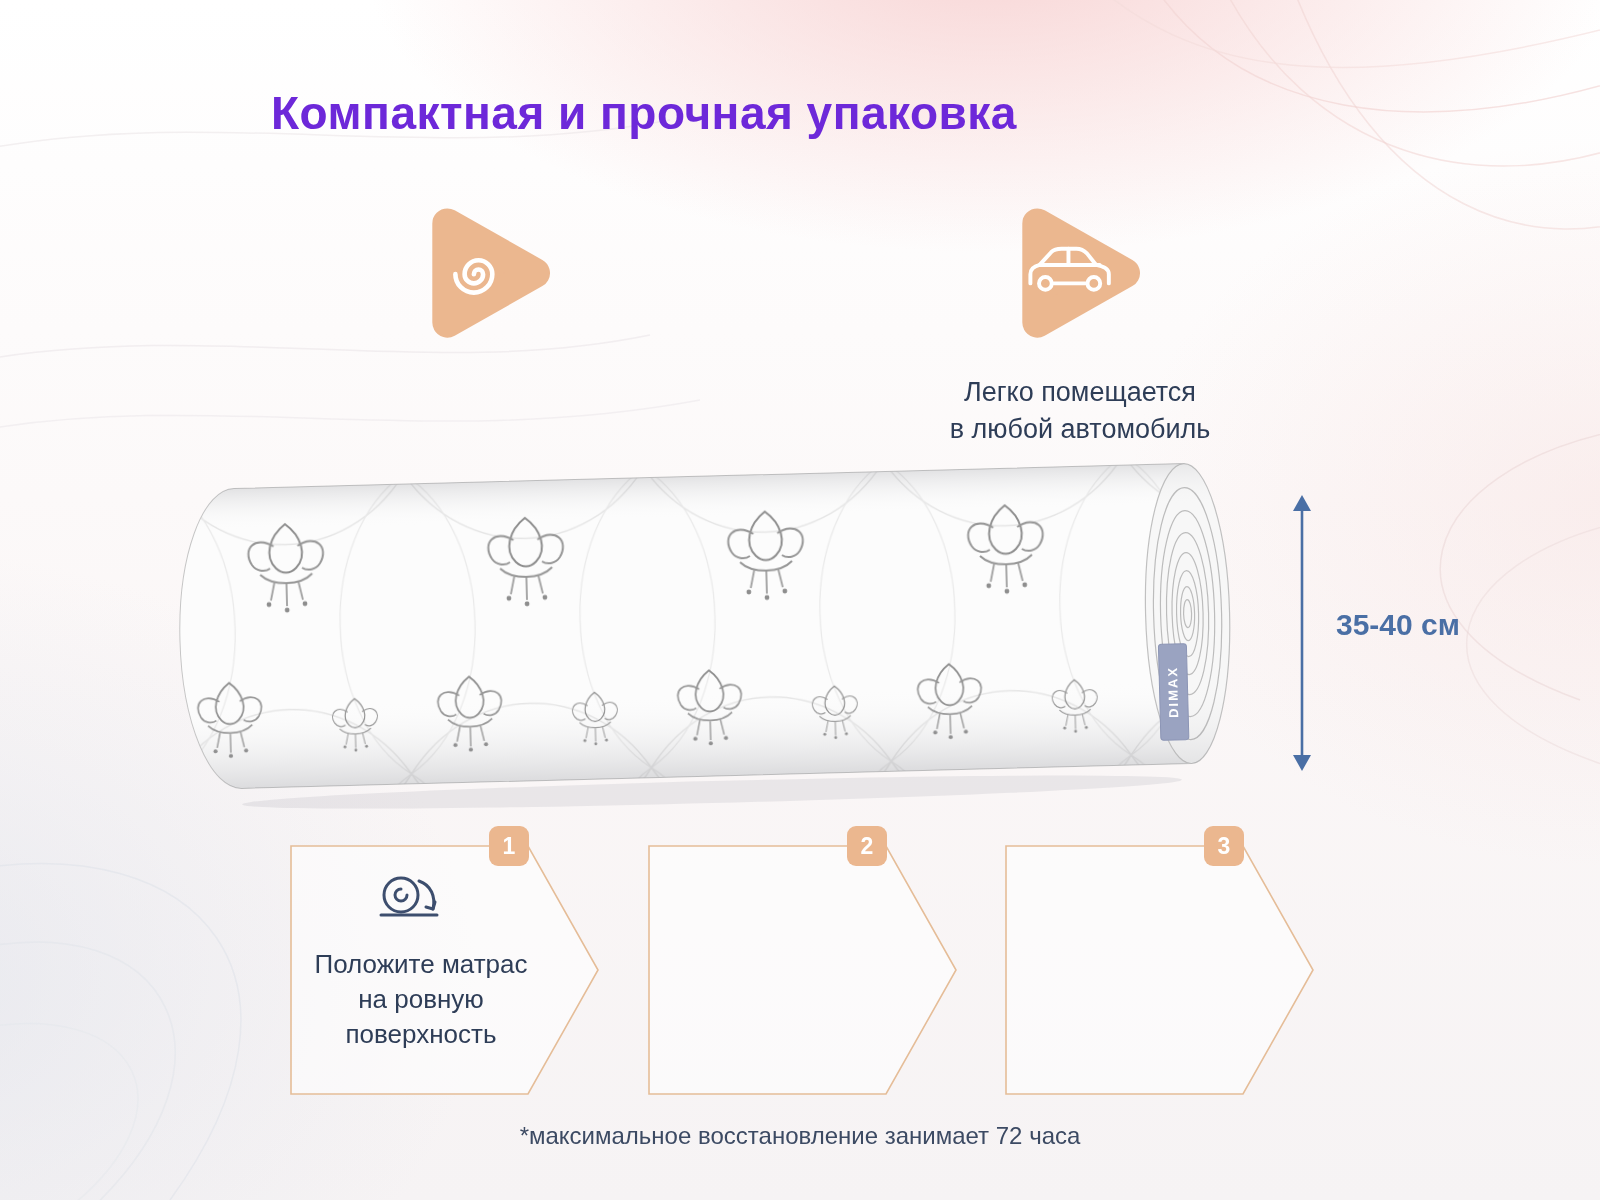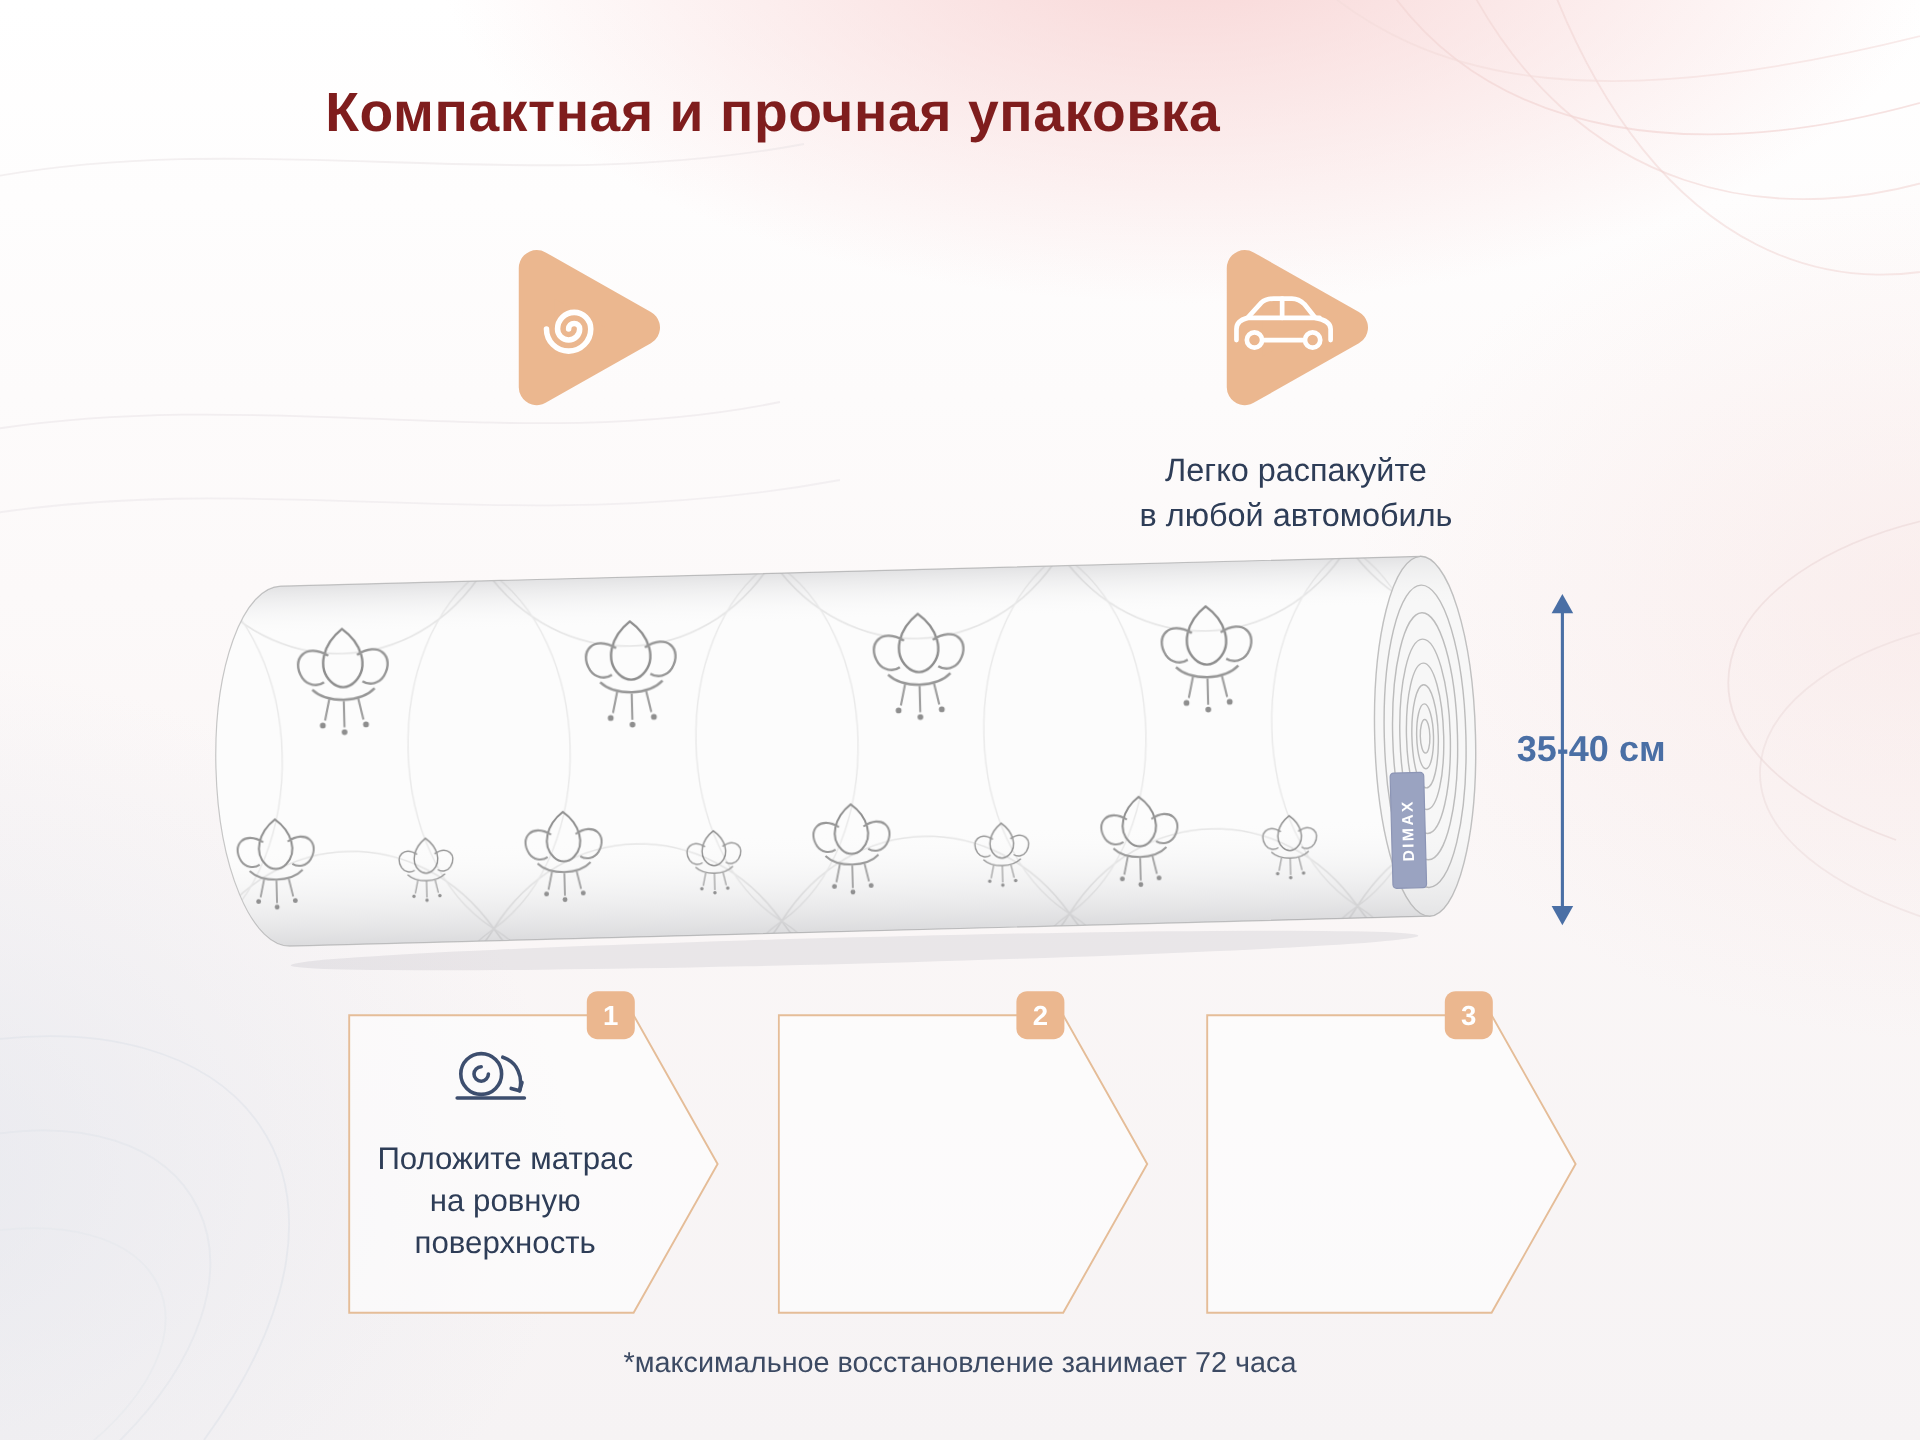--- a/index.html
+++ b/index.html
@@ -7,35 +7,35 @@
     width:1600px;height:1200px;position:relative;overflow:hidden;
     font-family:"Liberation Sans", sans-serif;
     background:
       radial-gradient(900px 430px at 62% -4%, rgba(246,203,203,0.80), rgba(246,203,203,0) 70%),
       radial-gradient(700px 520px at 101% 42%, rgba(245,215,213,0.35), rgba(245,215,213,0) 70%),
       radial-gradient(820px 620px at -6% 82%, rgba(214,220,231,0.45), rgba(214,220,231,0) 70%),
       linear-gradient(180deg,#ffffff 0%,#fbf7f7 55%,#f6f3f4 100%);
   }
   .bg-waves{position:absolute;left:0;top:0;width:1600px;height:1200px;}
   .page-title{
-    position:absolute;top:66px;left:0;width:1288px;text-align:center;
-    font-size:46px;font-weight:700;color:#7f1d1d;letter-spacing:.5px;
+    position:absolute;top:86px;left:0;width:1288px;text-align:center;
+    font-size:46px;font-weight:700;color:#6d28d9;letter-spacing:.5px;
   }
   .feature{position:absolute;top:198px;text-align:center;}
   .feature.left{left:240px;width:500px;}
   .feature.right{left:890px;width:380px;}
   .feature .tri{display:block;margin:0 auto;}
   .feature-text{
     margin-top:26px;font-size:27px;line-height:1.38;color:#2E3D57;
     white-space:pre-line;
   }
   .mattress-wrap{position:absolute;left:168px;top:466px;width:1090px;height:340px;transform:rotate(-1.5deg);}
   .dim{position:absolute;left:1288px;top:492px;width:30px;height:282px;}
   .dim-label{
-    position:absolute;left:1264px;top:608px;font-size:30px;font-weight:700;color:#4A6FA5;white-space:nowrap;
+    position:absolute;left:1336px;top:608px;font-size:30px;font-weight:700;color:#4A6FA5;white-space:nowrap;
   }
   .step{position:absolute;top:845px;width:310px;height:250px;}
   .step.s1{left:290px;}
   .step.s2{left:648px;}
   .step.s3{left:1005px;}
   .step .outline{position:absolute;left:0;top:0;}
   .step-badge{
     position:absolute;top:-19px;left:199px;width:40px;height:40px;border-radius:9px;
     background:#EBB78F;color:#ffffff;font-size:23px;font-weight:700;
     display:flex;align-items:center;justify-content:center;z-index:2;
@@ -83,21 +83,21 @@
     <path d="M28,22 L104,65 L28,108 Z" fill="#EBB78F" stroke="#EBB78F" stroke-width="26" stroke-linejoin="round"></path>
     <g stroke="#ffffff" stroke-width="3.4" fill="none" stroke-linecap="round" stroke-linejoin="round">
       <path d="M22,74 L22,66 Q22,60 30,58 L40,47 Q43,44 49,44 L62,44 Q67,44 71,48 L79,58 Q90,60 90,66 L90,74"></path>
       <path d="M30,58 L82,58"></path>
       <path d="M55,44 L55,58"></path>
       <circle cx="35" cy="74" r="5.5"></circle>
       <circle cx="77" cy="74" r="5.5"></circle>
       <path d="M42,74 L70,74"></path>
     </g>
   </svg>
-  <div class="feature-text">Легко распакуйте
+  <div class="feature-text">Легко помещается
 в любой автомобиль</div>
 </div>
 
 <div class="mattress-wrap">
   <svg width="1090" height="340" viewBox="0 0 1090 340">
     <defs>
       <g id="dmot">
         <path d="M0,-28 C-16,-16 -22,4 -10,16 C-4,22 4,22 10,16 C22,4 16,-16 0,-28 Z" stroke="#8E8E8E" fill="none" stroke-width="2"></path>
         <path d="M-12,-6 C-30,-18 -44,-4 -34,12 C-30,18 -22,20 -16,16 M12,-6 C30,-18 44,-4 34,12 C30,18 22,20 16,16" stroke="#979797" fill="none" stroke-width="2"></path>
         <path d="M-26,22 C-14,34 14,34 26,22" stroke="#979797" fill="none" stroke-width="2"></path>

